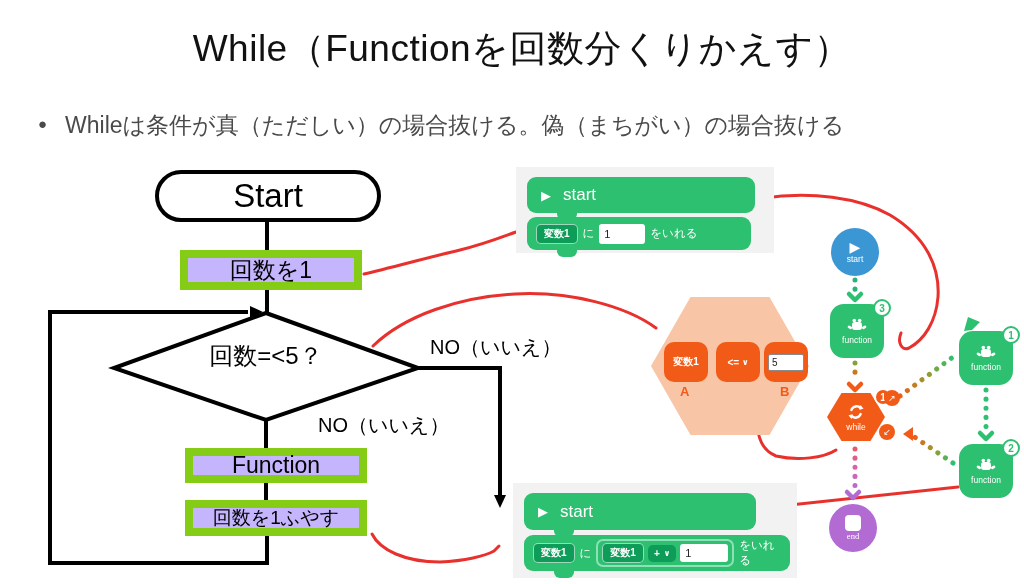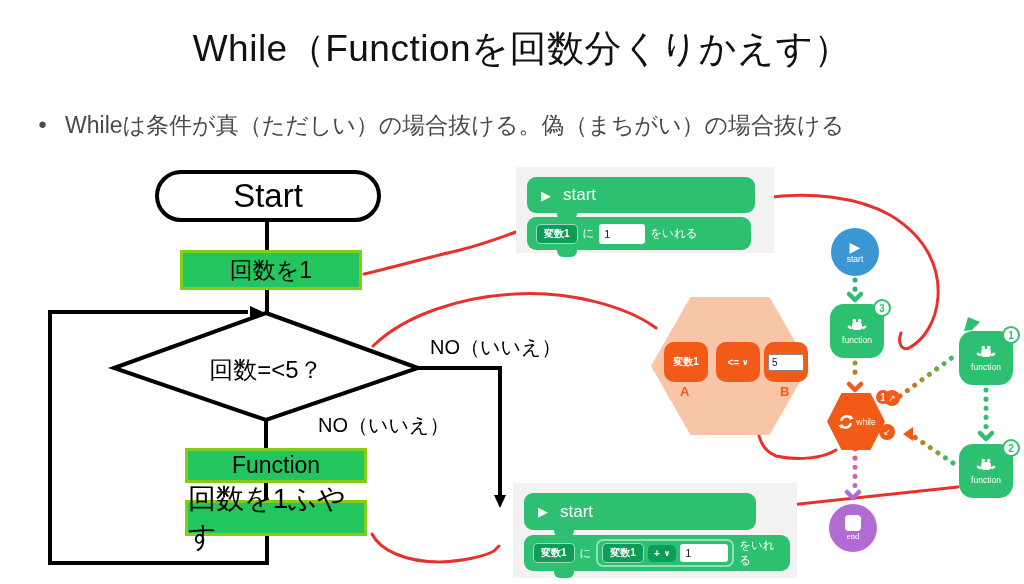--- a/index.html
+++ b/index.html
@@ -8,24 +8,24 @@
   .abs{position:absolute;}
   .overlay{position:absolute;left:0;top:0;width:1024px;height:584px;pointer-events:none;}
 
   .title{left:0;top:24px;width:1024px;text-align:center;font-size:37px;color:#111;letter-spacing:0.5px;}
   .bullet-line{left:28px;top:110px;width:990px;font-size:23px;color:#4a4a4a;display:flex;gap:18px;align-items:flex-start;}
   .bullet-dot{font-size:15px;padding-top:5px;color:#4a4a4a;}
 
   
   .fc-stadium{left:145px;top:170px;width:226px;height:52px;border:4px solid #000;border-radius:28px;
               display:flex;align-items:center;justify-content:center;font-size:33px;color:#000;background:#fff;box-sizing:border-box;}
-  .fc-box{border:3px solid #84cc16;background:#22c55e;display:flex;align-items:center;justify-content:center;
-          font-size:23px;color:#000;box-sizing:border-box;}
+  .fc-box{border:8px solid #84cc16;background:#c4b5fd;display:flex;align-items:center;justify-content:center;
+          font-size:23px;color:#000;box-sizing:border-box;text-align:center;}
   .fc-label{color:#000;font-size:20px;white-space:nowrap;}
-  .diamond-text{left:146px;top:354px;width:220px;text-align:center;font-size:24px;color:#000;}
+  .diamond-text{left:146px;top:340px;width:220px;text-align:center;font-size:24px;color:#000;}
 
   
   .panel{background:#f2f2f2;}
   .hat, .stack{background:#2ec071;border-radius:9px;color:#fff;display:flex;align-items:center;box-sizing:border-box;}
   .hat{padding:0 14px;gap:12px;font-size:17px;}
   .play-tri{font-size:13px;line-height:1;}
   .stack{padding:0 9px;gap:5px;font-size:11.5px;}
   .tab{position:absolute;width:20px;height:7px;background:#2ec071;border-radius:0 0 6px 6px;}
   .pill{background:#0d9d58;border:1.5px solid rgba(255,255,255,.6);border-radius:5px;
         font-size:10px;font-weight:bold;padding:2px 7px;color:#fff;white-space:nowrap;}
@@ -43,21 +43,21 @@
              justify-content:center;color:#fff;font-weight:bold;font-size:10px;box-sizing:border-box;}
   .hex-letter{color:#f25a17;font-weight:bold;font-size:13px;}
   .hex-input{width:36px;height:17px;background:#fff;border:1px solid #8a8a8a;border-radius:2px;
              font-size:10px;color:#222;padding:0 0 0 3px;box-sizing:border-box;font-family:inherit;}
 
   
   .node-circle{width:48px;height:48px;border-radius:50%;display:flex;flex-direction:column;align-items:center;
                justify-content:center;color:#fff;box-sizing:border-box;}
   .node-square{width:54px;height:54px;border-radius:14px;background:#2ec071;display:flex;flex-direction:column;
                align-items:center;justify-content:center;color:#fff;box-sizing:border-box;}
-  .node-hex{width:58px;height:57px;background:#f25a17;display:flex;flex-direction:row;align-items:center;
+  .node-hex{width:58px;height:48px;background:#f25a17;display:flex;flex-direction:column;align-items:center;
             justify-content:center;color:#fff;clip-path:polygon(25% 0%,75% 0%,100% 50%,75% 100%,25% 100%,0% 50%);box-sizing:border-box;}
   .node-label{font-size:8.5px;line-height:1;margin-top:1px;}
   .badge{width:18px;height:18px;border-radius:50%;display:flex;align-items:center;justify-content:center;
          font-size:10px;font-weight:bold;box-sizing:border-box;}
   .badge-green{background:#fff;border:2px solid #2ec071;color:#2ec071;}
   .badge-orange{background:#f25a17;border:2px solid #fff;color:#fff;}
   .mini-circle{width:16px;height:16px;border-radius:50%;background:#f25a17;color:#fff;display:flex;
                align-items:center;justify-content:center;font-size:9px;}
   .stop-square{width:16px;height:16px;background:#fff;border-radius:4px;}
 </style>
@@ -137,21 +137,21 @@
     <span class="bullet-dot">●</span>
     <span>Whileは条件が真（ただしい）の場合抜ける。偽（まちがい）の場合抜ける</span>
   </div>
 
   <div class="abs fc-stadium">Start</div>
   <div class="abs fc-box" style="left:170px;top:250px;width:182px;height:40px;">回数を1</div>
   <div class="abs diamond-text">回数=&lt;5？</div>
   <div class="abs fc-label" style="left:420px;top:334px;">NO（いいえ）</div>
   <div class="abs fc-label" style="left:308px;top:412px;">NO（いいえ）</div>
   <div class="abs fc-box" style="left:175px;top:448px;width:182px;height:35px;">Function</div>
-  <div class="abs fc-box" style="left:175px;top:500px;width:182px;height:36px;font-size:28px;">回数を1ふやす</div>
+  <div class="abs fc-box" style="left:175px;top:500px;width:182px;height:36px;font-size:19px;">回数を1ふやす</div>
 
   <div class="abs panel" style="left:506px;top:167px;width:258px;height:86px;">
     <div class="abs hat" style="left:11px;top:10px;width:228px;height:36px;">
       <span class="play-tri">▶</span>
       <span>start</span>
     </div>
     <div class="tab" style="left:41px;top:46px;"></div>
     <div class="abs stack" style="left:11px;top:50px;width:224px;height:33px;">
       <span class="pill">変数1</span>
       <span>に</span>

